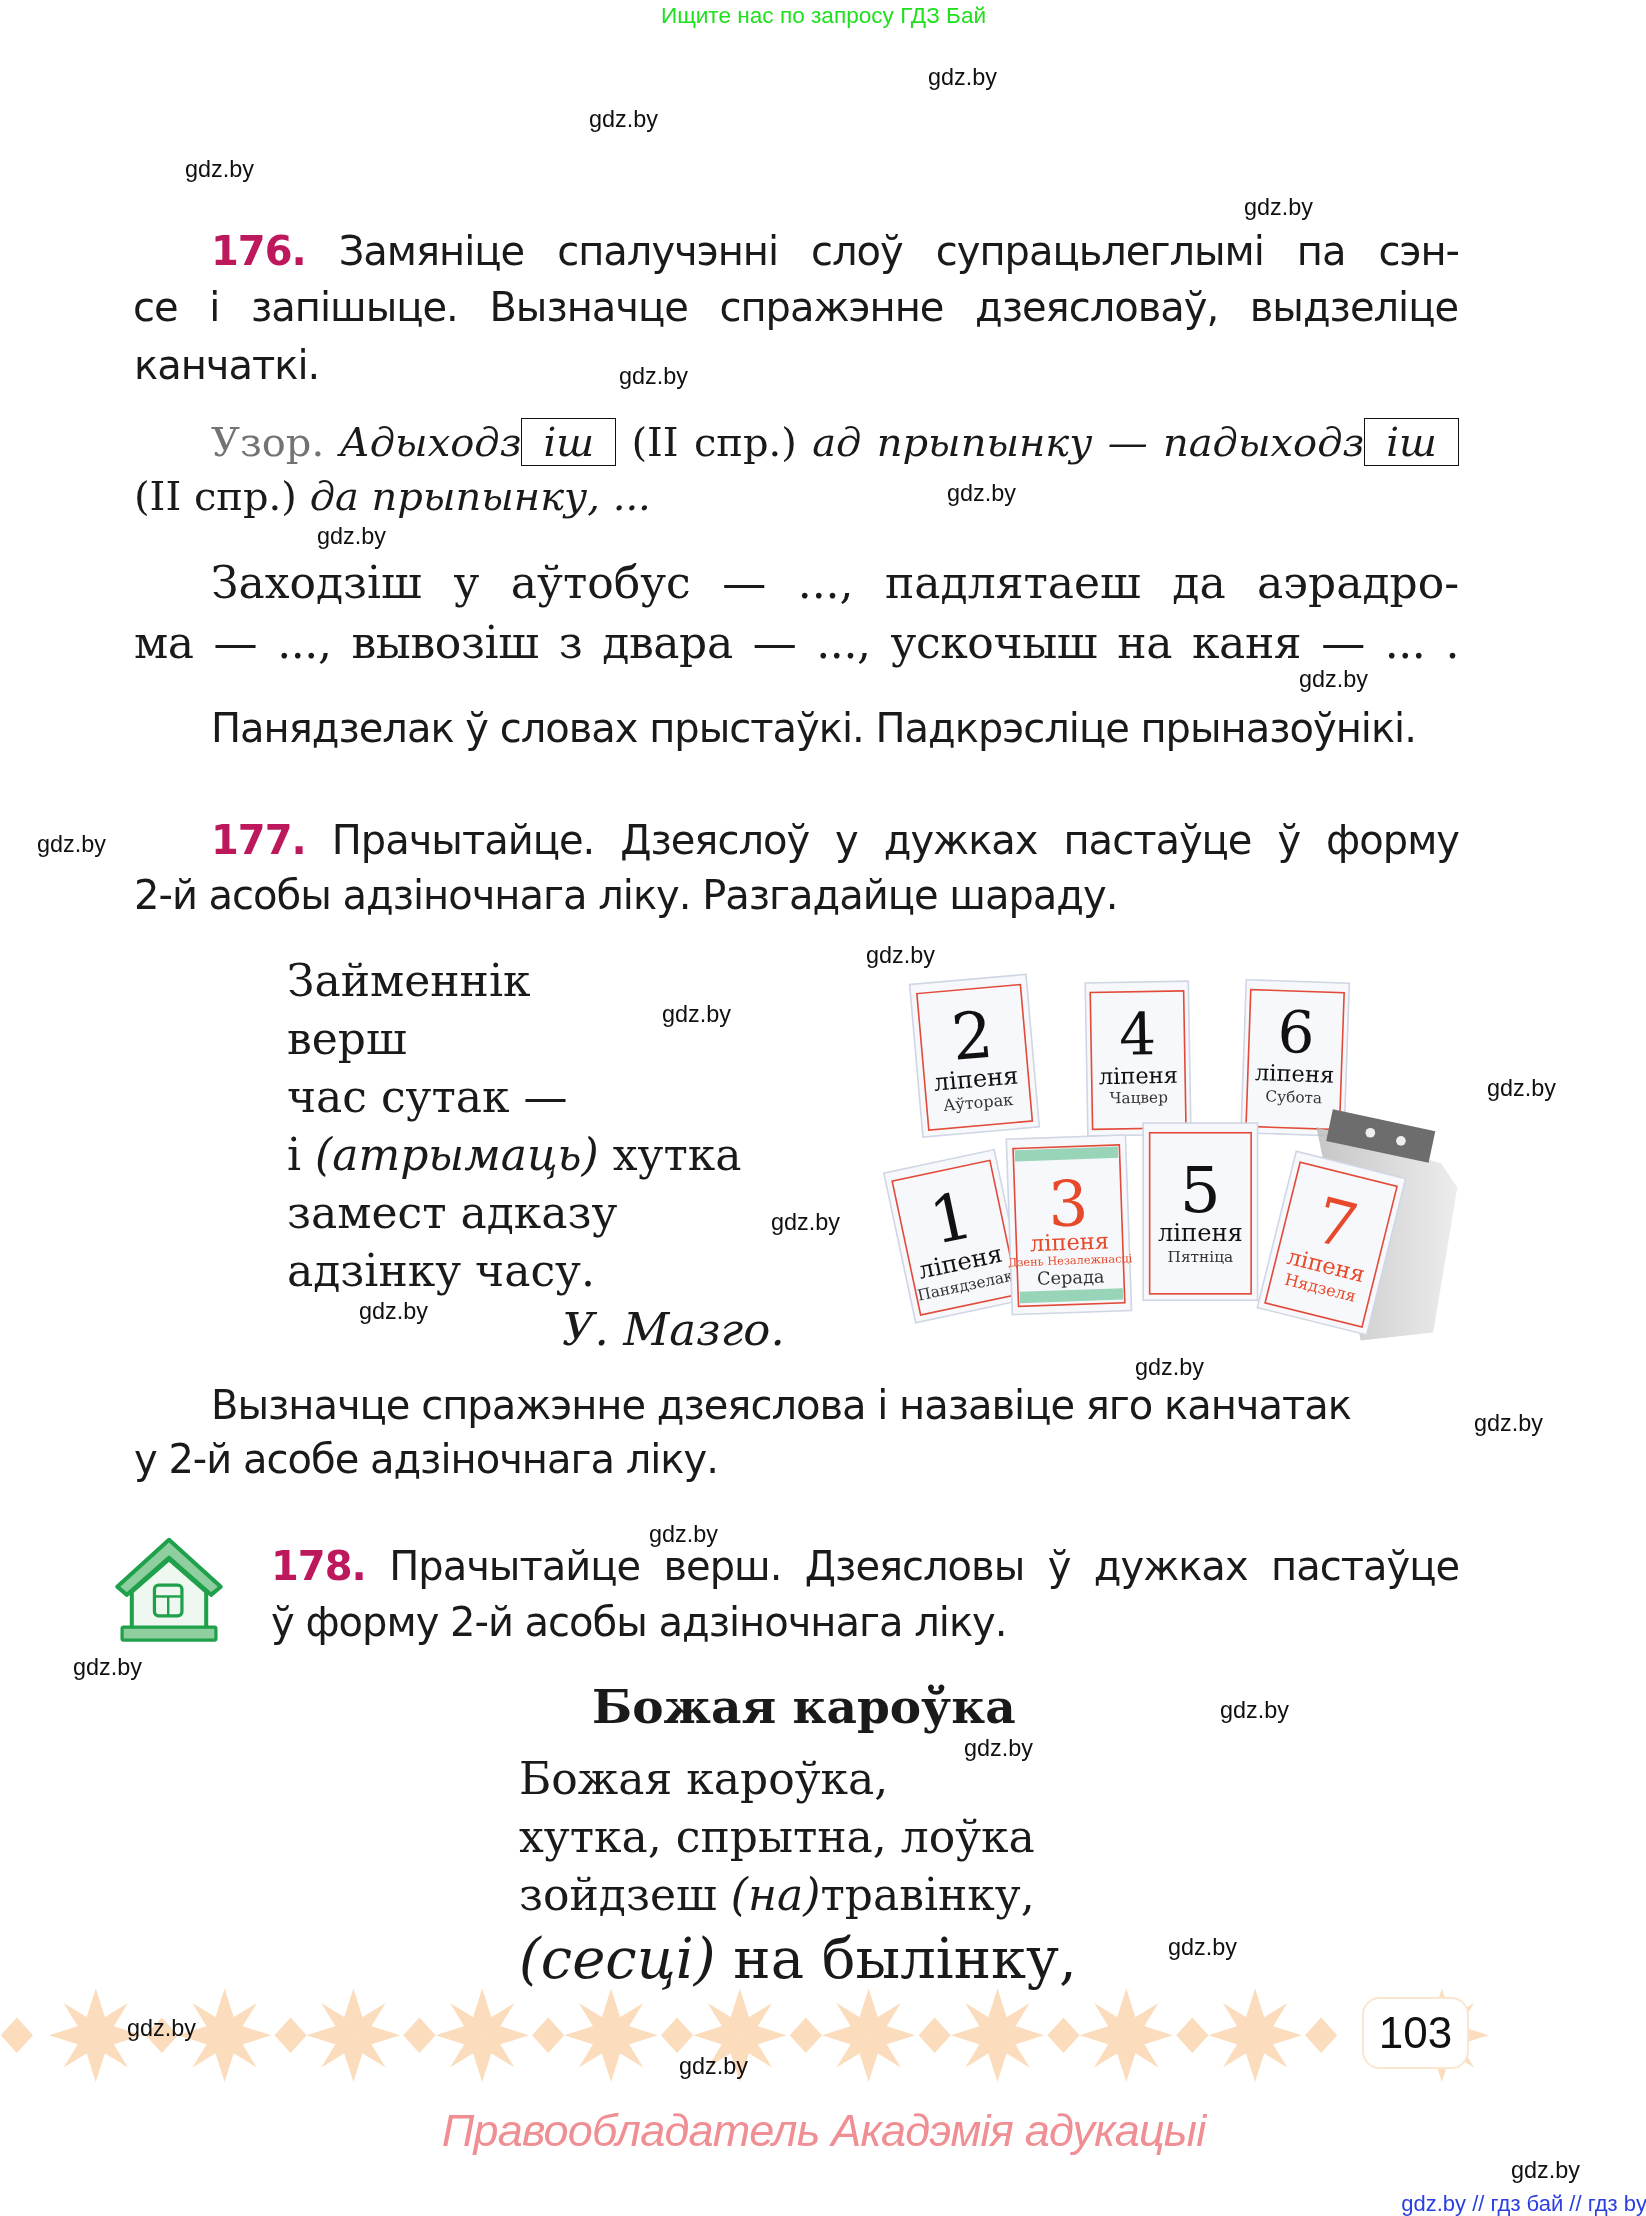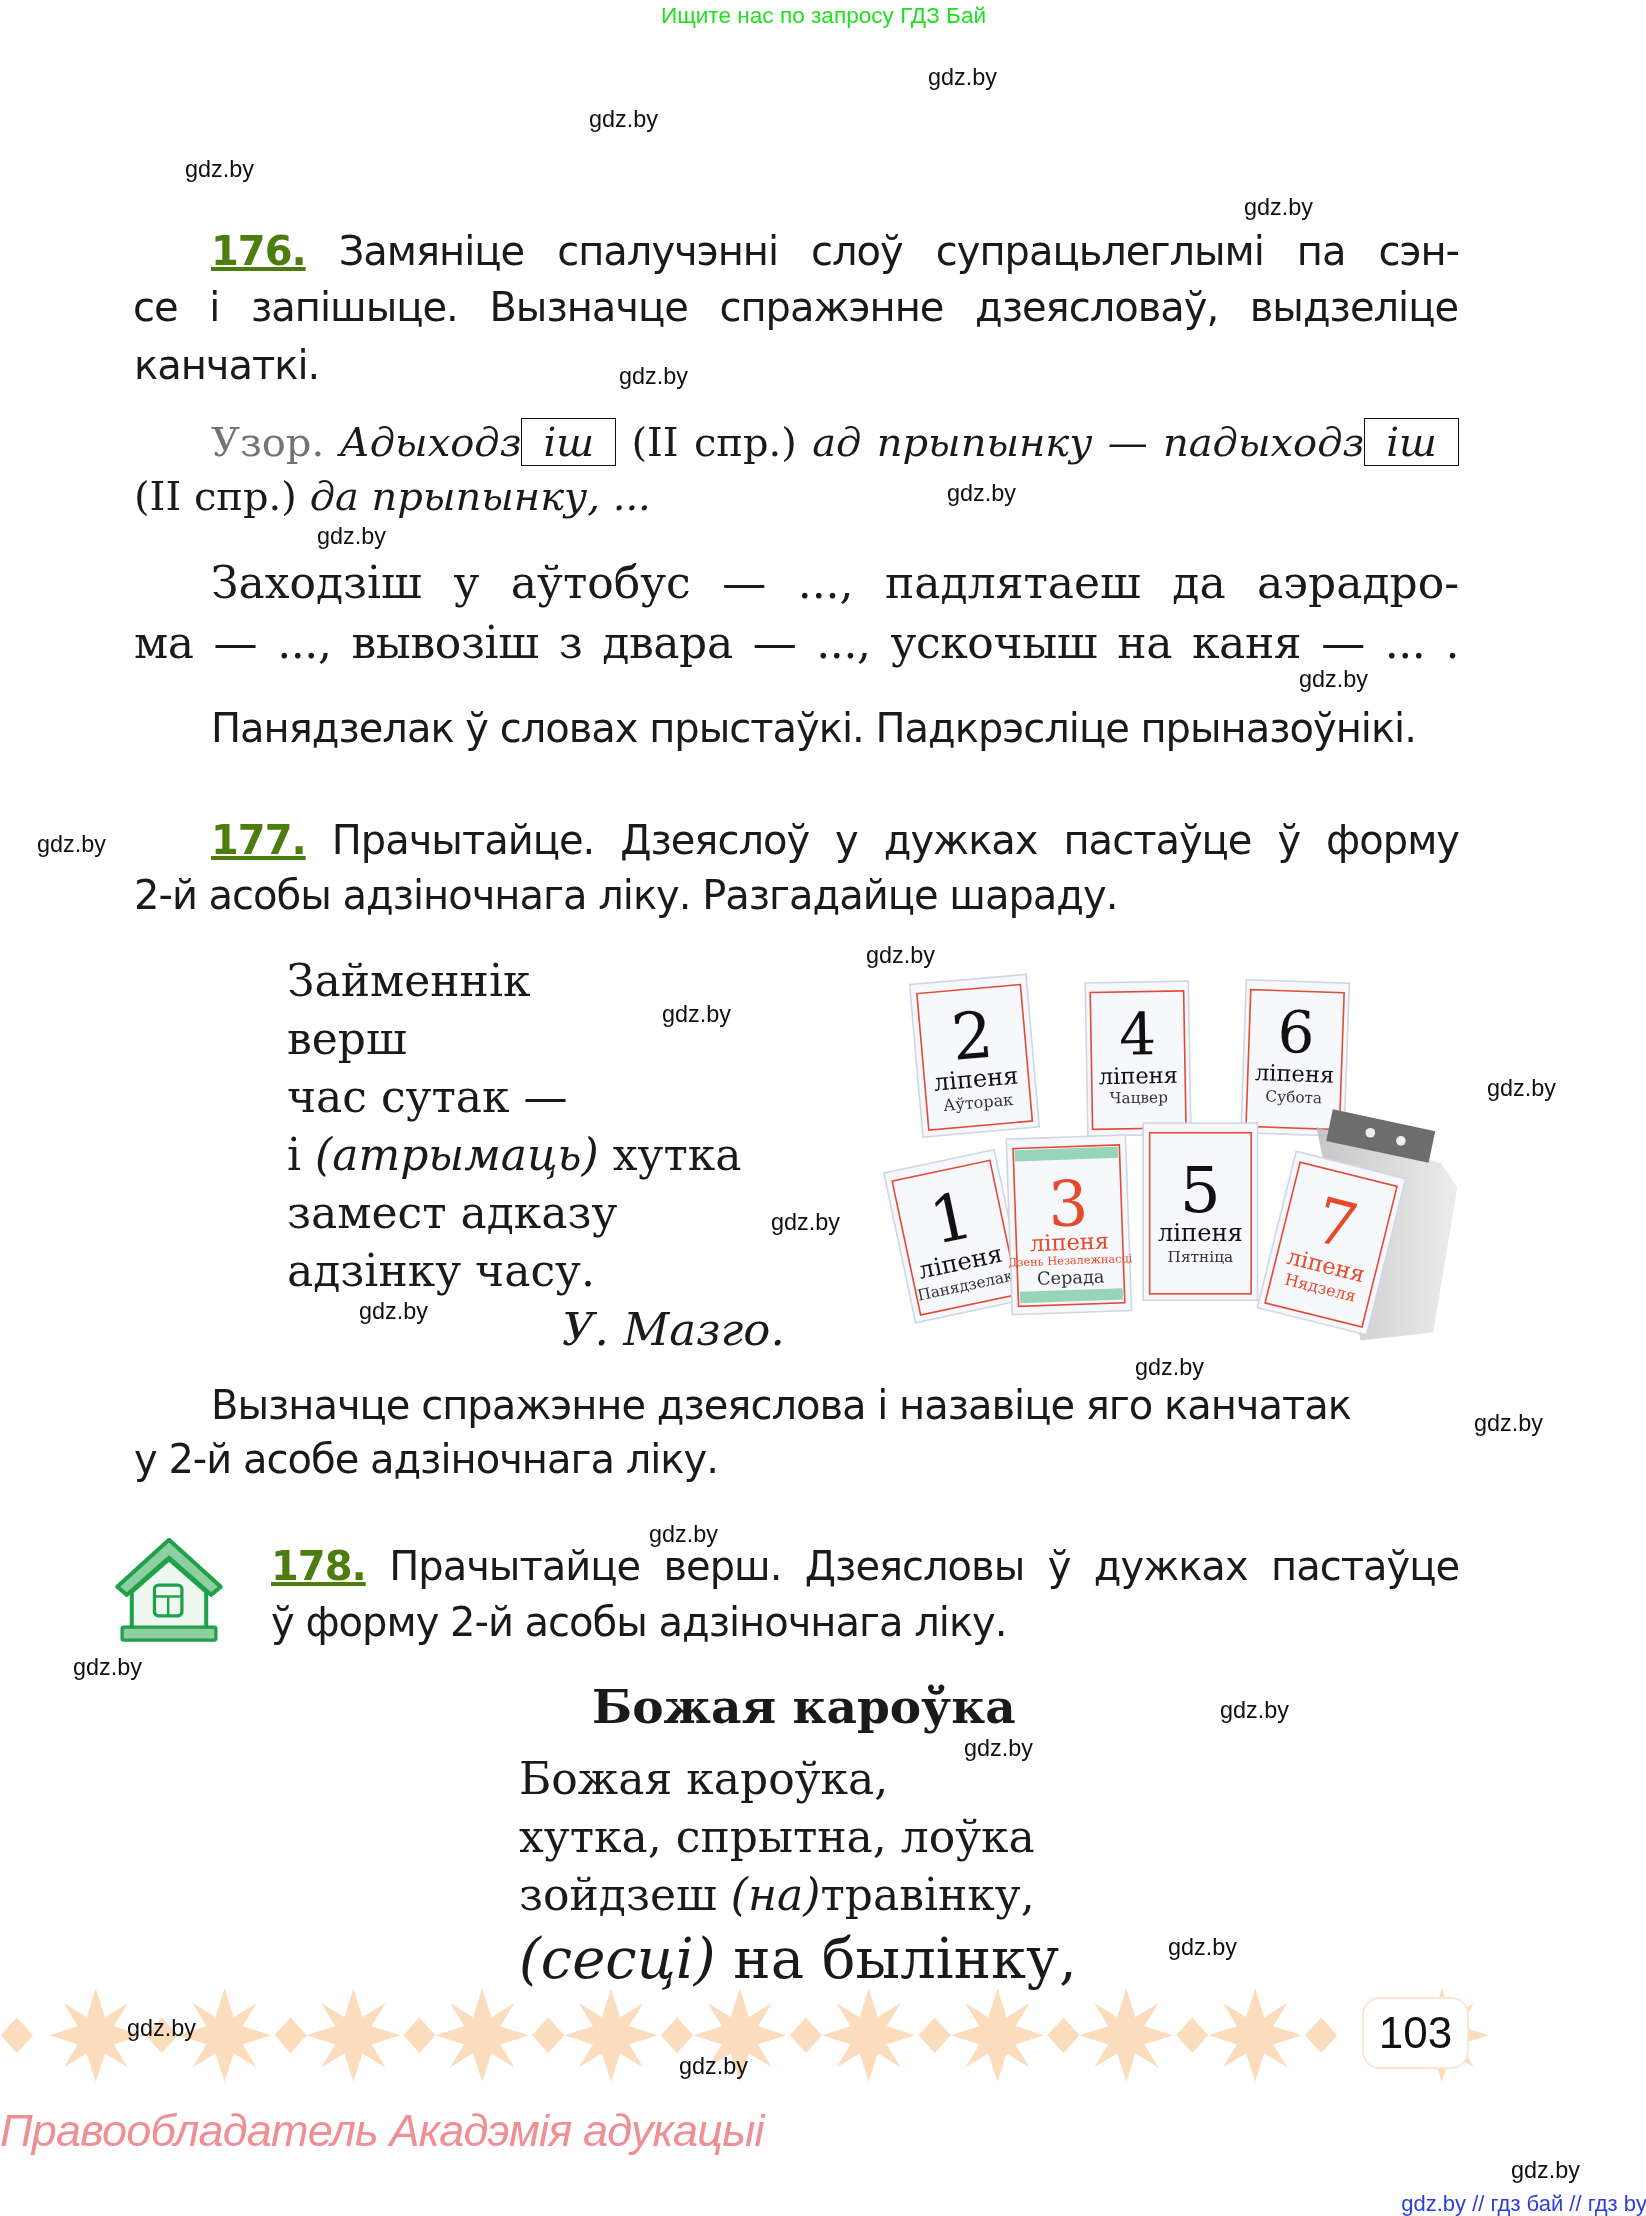--- a/index.html
+++ b/index.html
@@ -2,31 +2,31 @@
 <html style="font-size:13px"><head>
 <meta charset="utf-8">
 <style>
   html, body { margin:0; padding:0; background:#ffffff; }
   body { width:1647px; height:2216px; position:relative; overflow:hidden; font-family:"DejaVu Sans", sans-serif; color:#1a1a1a; }
   .abs { position:absolute; }
   .banner { left:0; width:1647px; top:3.2px; text-align:center; color:#1ee01e; font-family:"Liberation Sans", sans-serif; font-size:22.6px; }
   .wm { font-family:"Liberation Sans", sans-serif; font-size:23.4px; color:#111; white-space:nowrap; }
   .sans { font-family:"DejaVu Sans", sans-serif; font-size:40px; letter-spacing:-1px; white-space:nowrap; transform-origin:left top; }
   .serif { font-family:"DejaVu Serif", serif; font-size:40px; white-space:nowrap; transform-origin:left top; }
-  .num { color:#4d7c0f; font-weight:bold;text-decoration:underline; }
+  .num { color:#be185d; font-weight:bold; }
   .green { color:#737373; }
   .it { font-style:italic; }
   .boxed { border:1.6px solid #111; padding:0 21px; font-style:italic; }
   .line { position:absolute; line-height:1; }
   .justify { text-align:justify; text-align-last:justify; }
   .calendar { left:877px; top:962px; width:592px; height:385px; }
   .house { left:114px; top:1535px; width:110px; height:110px; }
   .ornament { left:0; top:1987px; width:1499px; height:95px; }
   .pagenum { left:1362px; top:1997px; width:103px; height:68px; background:#fff; border:2.4px solid #fbe6cf; border-radius:17.7px; text-align:center; line-height:68px; font-family:"Liberation Sans", sans-serif; font-size:44px; color:#111; }
-  .copyright { left:0; width:1647px; top:2105px; text-align:left; color:#ef8f94; font-family:"Liberation Sans", sans-serif; font-style:italic; font-size:45px; letter-spacing:-0.8px; }
+  .copyright { left:0; width:1647px; top:2105px; text-align:center; color:#ef8f94; font-family:"Liberation Sans", sans-serif; font-style:italic; font-size:45px; letter-spacing:-0.8px; }
   .links { left:0; width:1647px; top:2191px; text-align:right; color:#2b3fe0; font-family:"Liberation Sans", sans-serif; font-size:22px; }
   .poemtitle { font-weight:bold; }
 </style>
 </head>
 <body>
 
 <div class="abs banner">Ищите нас по запросу ГДЗ Бай</div>
 
 <div class="abs wm" style="left:928px;top:64px">gdz.by</div>
 <div class="abs wm" style="left:589px;top:106px">gdz.by</div>

